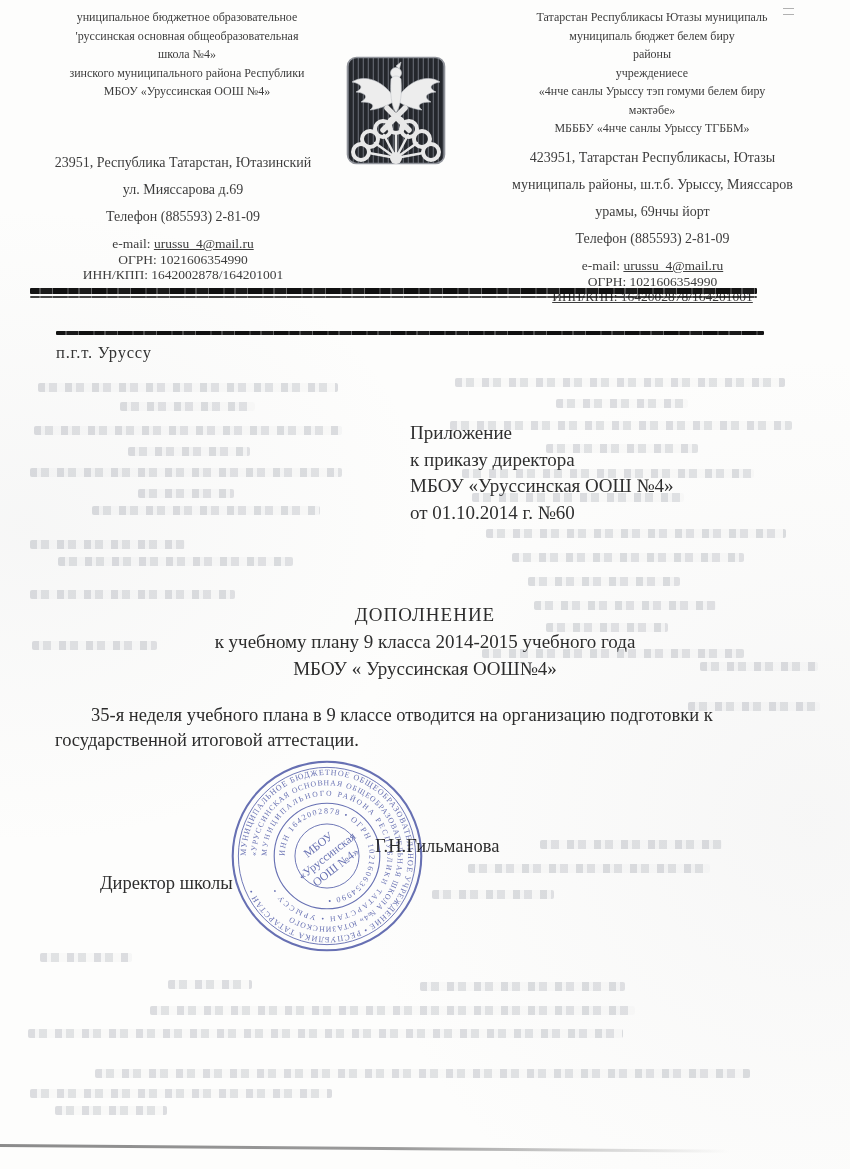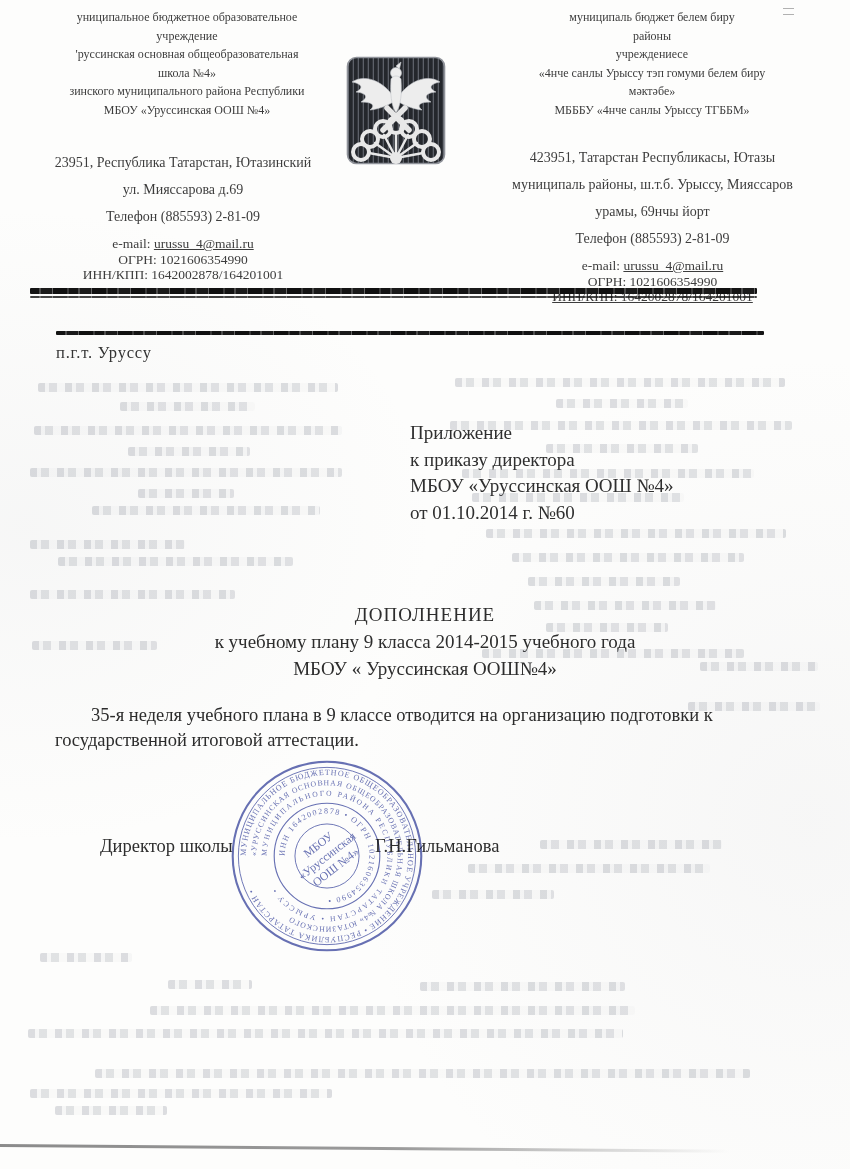--- a/index.html
+++ b/index.html
@@ -51,21 +51,20 @@
   .eq-mark{width:11px;height:5px;border-top:1.5px solid #8a8a8a;border-bottom:1.5px solid #8a8a8a;opacity:.65;}
   svg text{font-family:"Liberation Serif","DejaVu Serif",serif;}
 </style>
 </head>
 <body>
 
 <div class="page">
 
   <div class="abs lh-org" style="left:28px;top:8px;width:318px;">
     <div>униципальное бюджетное образовательное</div>
-    <div>учреждение</div>
     <div>'руссинская основная общеобразовательная</div>
     <div>школа №4»</div>
     <div>зинского муниципального района Республики</div>
     <div>МБОУ «Уруссинская ООШ №4»</div>
   </div>
   <div class="abs lh-contact" style="left:18px;top:155px;width:330px;">
     <div class="sp">23951, Республика Татарстан, Ютазинский</div>
     <div class="sp">ул. Мияссарова д.69</div>
     <div class="sp">Телефон (885593) 2-81-09</div>
     <div class="tt"><span>e-mail:</span> <a class="mail" href="#">urussu_4@mail.ru</a></div>
@@ -109,20 +108,21 @@
         <path d="M50,102 L29,87"></path>
         <path d="M50,102 L71,87"></path>
         <path d="M50,102 L23,97"></path>
         <path d="M50,102 L77,97"></path>
       </g>
       <circle cx="50" cy="102" r="6" fill="#e8e8e8"></circle>
     </svg>
   </div>
 
   <div class="abs lh-org" style="left:462px;top:8px;width:380px;">
+    <div>Татарстан Республикасы Ютазы муниципаль</div>
     <div>муниципаль бюджет белем биру</div>
     <div>районы</div>
     <div>учреждениесе</div>
     <div>«4нче санлы Урыссу тэп гомуми белем биру</div>
     <div>мәктәбе»</div>
     <div>МБББУ «4нче санлы Урыссу ТГББМ»</div>
   </div>
   <div class="abs lh-contact" style="left:455px;top:150px;width:395px;">
     <div class="sp">423951, Татарстан Республикасы, Ютазы</div>
     <div class="sp">муниципаль районы, ш.т.б. Урыссу, Мияссаров</div>
@@ -147,21 +147,21 @@
   </div>
 
   <div class="abs doc-title" style="left:0;top:601px;">
     <div class="t1">ДОПОЛНЕНИЕ</div>
     <div>к учебному плану 9 класса 2014-2015 учебного года</div>
     <div>МБОУ « Уруссинская ООШ№4»</div>
   </div>
 
   <div class="abs body-par" style="left:55px;top:703px;">35-я неделя учебного плана в 9 классе отводится на организацию подготовки к государственной итоговой аттестации.</div>
 
-  <div class="abs sig" style="left:100px;top:836px;">Директор школы</div>
+  <div class="abs sig" style="left:100px;top:873px;">Директор школы</div>
   <div class="abs sig" style="left:375px;top:836px;">Г.Н.Гильманова</div>
 
   <div class="abs stamp" style="left:228px;top:757px;">
     <svg width="198" height="198" viewBox="0 0 210 210" xmlns="http://www.w3.org/2000/svg" xmlns:xlink="http://www.w3.org/1999/xlink">
       <defs>
         <path id="r1" d="M105,105 m-86,0 a86,86 0 1,1 172,0 a86,86 0 1,1 -172,0"></path>
         <path id="r2" d="M105,105 m-75,0 a75,75 0 1,1 150,0 a75,75 0 1,1 -150,0"></path>
         <path id="r3" d="M105,105 m-64,0 a64,64 0 1,1 128,0 a64,64 0 1,1 -128,0"></path>
         <path id="r4" d="M105,105 m-45,0 a45,45 0 1,1 90,0 a45,45 0 1,1 -90,0"></path>
       </defs>

